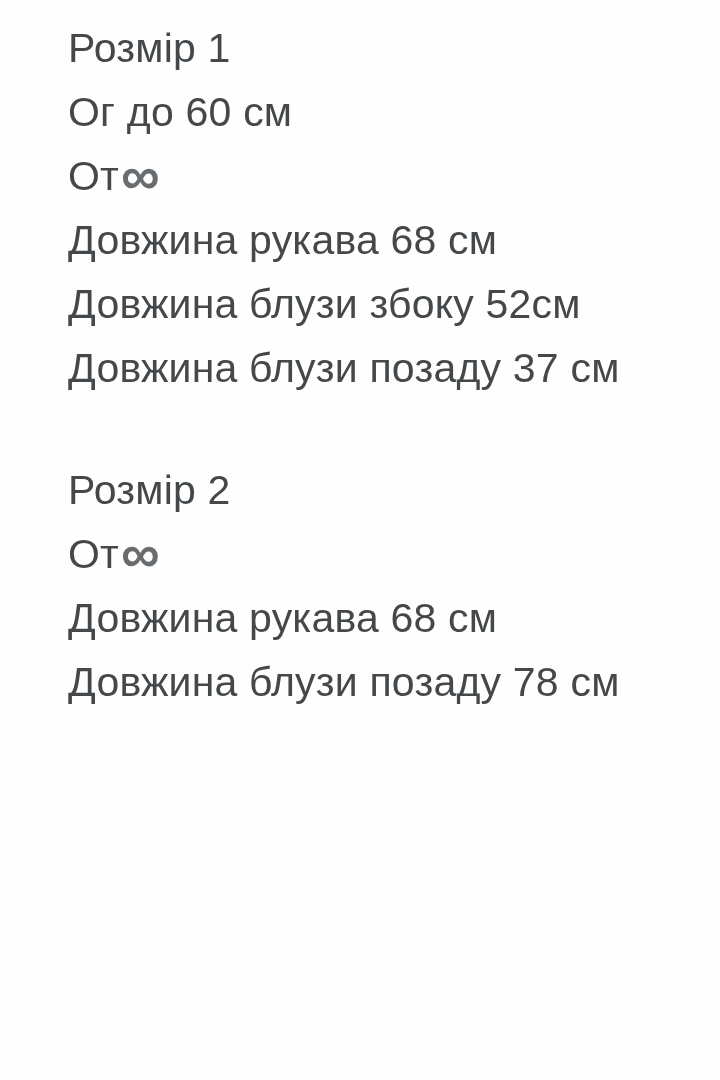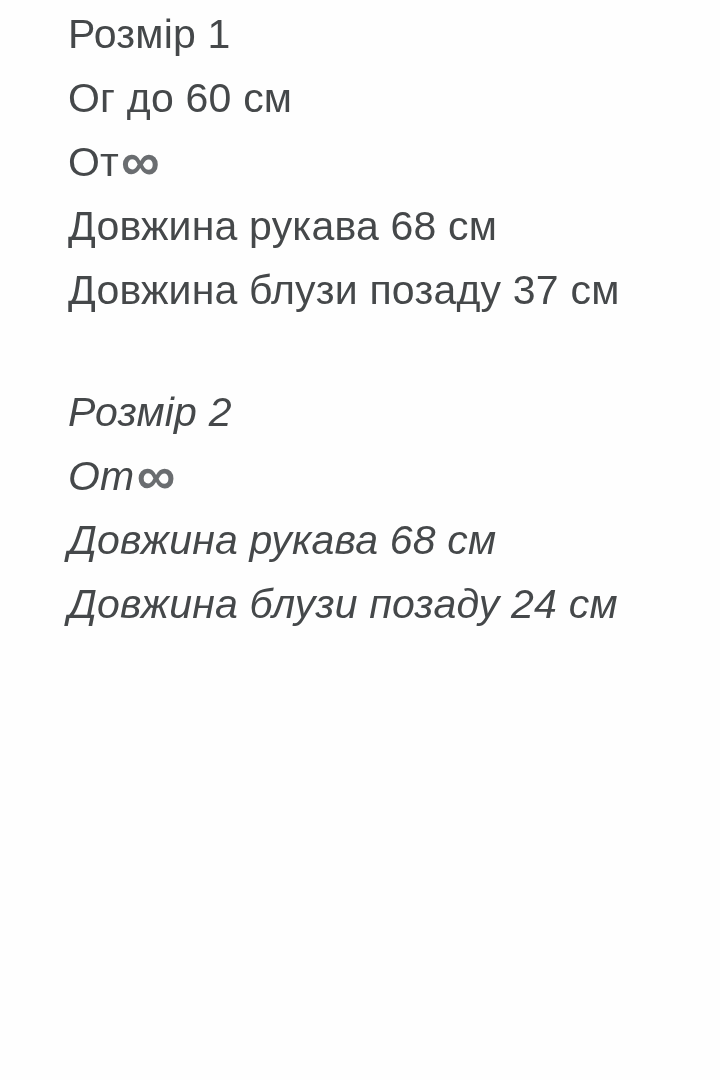--- a/index.html
+++ b/index.html
@@ -8,25 +8,25 @@
     padding: 0;
   }
   body {
     width: 720px;
     height: 1080px;
     background: #fefefe;
     font-family: "Liberation Sans", sans-serif;
     overflow: hidden;
   }
   .page {
-    padding: 2px 20px 0 68px;
+    padding: 16px 20px 0 68px;
     color: #45484a;
   }
   .size-section { margin: 0; }
-  .size-section.second { margin-top: 58px; font-style: italic; }
+  .size-section.second { margin-top: 58px; }
   .line {
     margin: 0;
     font-size: 41px;
     line-height: 64px;
     letter-spacing: 0.2px;
     white-space: pre-wrap; 
     font-weight: 400;
   }
   .infinity {
     font-size: 1.32em;
@@ -41,23 +41,24 @@
 </head>
 <body>
 
 <div class="page">
 
   <div class="size-section first">
     <p class="line">Розмір 1</p>
     <p class="line">Ог до 60 см</p>
     <p class="line"><span>От</span><span class="infinity">∞</span></p>
     <p class="line">Довжина рукава 68 см</p>
+    <p class="line">Довжина блузи збоку 52см</p>
     <p class="line">Довжина блузи позаду 37 см</p>
   </div>
 
   <div class="size-section second">
     <p class="line">Розмір 2</p>
     <p class="line"><span>От</span><span class="infinity">∞</span></p>
     <p class="line">Довжина рукава 68 см</p>
-    <p class="line">Довжина блузи позаду 24 см</p>
+    <p class="line">Довжина блузи позаду 78 см</p>
   </div>
 
 </div>
 
 </body></html>

